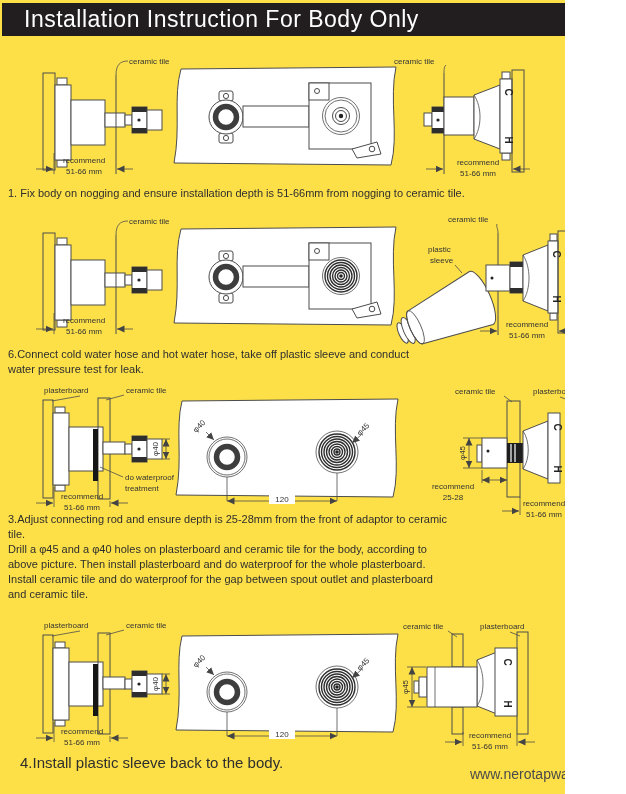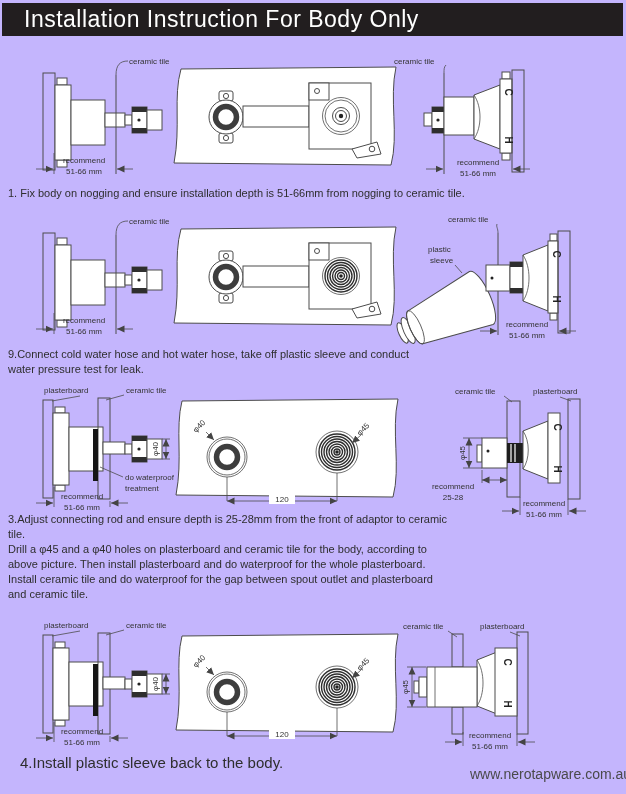--- a/index.html
+++ b/index.html
@@ -1,16 +1,16 @@
 <!DOCTYPE html>
 <html><head>
 <meta charset="utf-8">
 <style>
   html,body{margin:0;padding:0;background:#ffffff;}
-  #page{position:relative;width:626px;height:794px;background:#c4b5fd;overflow:hidden;
+  #page{position:relative;width:565px;height:794px;background:#fde047;overflow:hidden;
         font-family:"Liberation Sans", sans-serif;color:#2f2f2f;}
   .titlebar{position:absolute;left:2px;top:3px;width:621px;height:33px;background:#221e1f;
             display:flex;align-items:center;}
   .titlebar span{color:#ffffff;font-size:23px;letter-spacing:0.5px;padding-left:22px;
                  font-family:"Liberation Sans", sans-serif;}
   .fig{position:absolute;left:0;}
   .step{position:absolute;left:8px;width:616px;font-size:11px;line-height:15px;
         white-space:pre-line;color:#2e2e2e;}
   .step.big{font-size:15px;line-height:18px;margin-left:12px;}
   .website{position:absolute;left:470px;top:766px;width:150px;font-size:14px;color:#4a4a4a;}
@@ -196,21 +196,21 @@
       <rect x="558" y="16" width="12" height="102" fill="url(#hatchD)" class="ln"></rect>
       <text class="ch" x="553" y="39" text-anchor="middle" transform="rotate(90 553 39)">C</text>
       <text class="ch" x="553" y="84" text-anchor="middle" transform="rotate(90 553 84)">H</text>
       <line class="thin" x1="480" y1="116" x2="497" y2="116" marker-end="url(#ah)"></line>
       <line class="thin" x1="576" y1="116" x2="559" y2="116" marker-end="url(#ah)"></line>
       <text class="lab" x="527" y="112" text-anchor="middle">recommend</text>
       <text class="lab" x="527" y="123" text-anchor="middle">51-66 mm</text>
     </g>
   </svg>
 
-  <div class="step" style="top:347px">9.Connect cold water hose and hot water hose, take off plastic sleeve and conduct
+  <div class="step" style="top:347px">6.Connect cold water hose and hot water hose, take off plastic sleeve and conduct
 water pressure test for leak.</div>
 
   <svg class="fig" style="top:385px" width="626" height="143">
     <g>
       <text class="lab" x="44" y="8">plasterboard</text>
       <path class="thin" d="M80,11 L52,16"></path>
       <text class="lab" x="126" y="8">ceramic tile</text>
       <path class="thin" d="M124,10 L106,15"></path>
       <rect x="43" y="15" width="10" height="98" fill="url(#hatchM)" class="ln"></rect>
       <rect x="55" y="22" width="10" height="6" class="fw"></rect>

